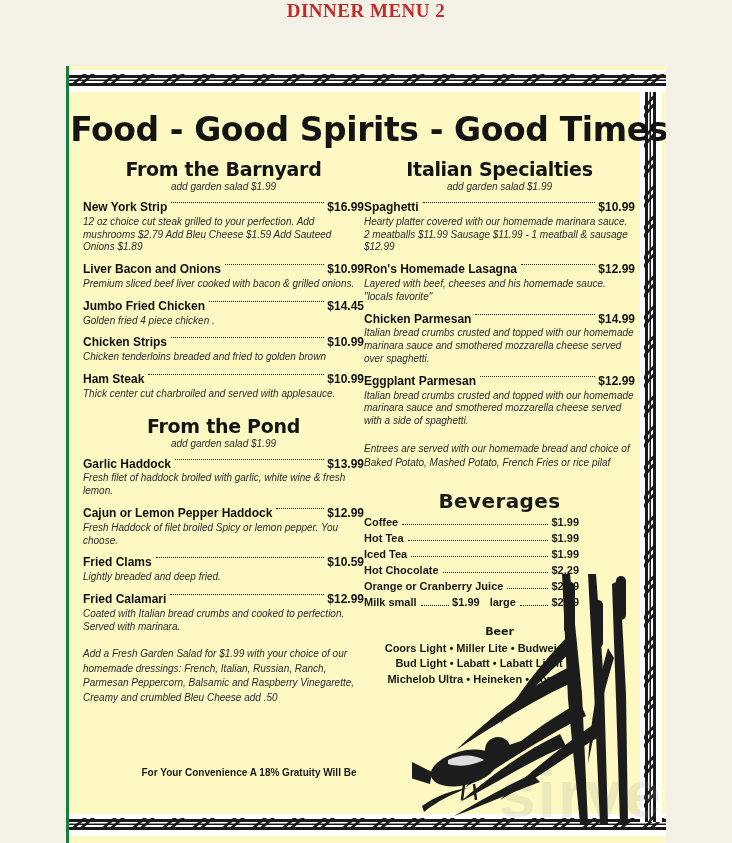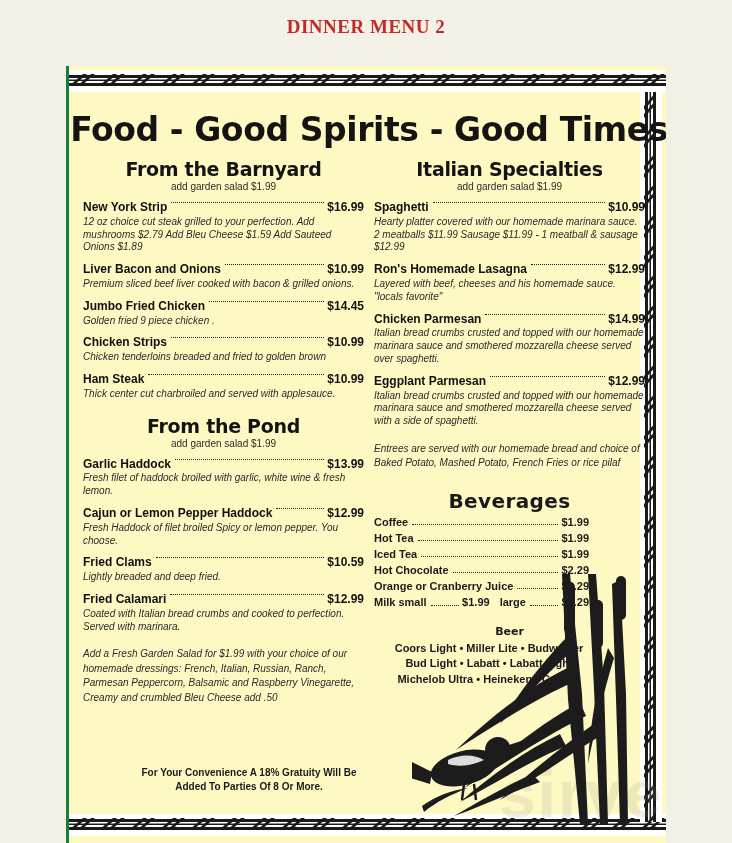--- a/index.html
+++ b/index.html
@@ -12,21 +12,21 @@
     height: 843px;
     position: relative;
     overflow: hidden;
     font-family: "Liberation Sans", sans-serif;
     color: #1a1a1a;
   }
 
   
   #doc-title {
     position: absolute;
-    top: 16px;
+    top: 0;
     left: 0;
     width: 732px;
     text-align: center;
     font-family: "Liberation Serif", serif;
     font-weight: bold;
     font-size: 19px;
     letter-spacing: 0.5px;
     color: #c22a2a;
   }
 
@@ -80,37 +80,37 @@
     white-space: nowrap;
   }
 
   
   #cols {
     position: absolute;
     top: 92px;
     left: 14px;
     width: 572px;
     display: flex;
-    gap: 10px;
   }
   .col { width: 281px; }
   .col-right { width: 271px; }
 
   .sec-title {
     text-align: center;
     font-family: "DejaVu Sans", sans-serif;
     font-weight: bold;
     font-size: 19px;
     letter-spacing: -0.3px;
     margin: 0 0 1px 0;
     color: #141414;
   }
   .sec-sub {
     text-align: center;
     font-family: "Liberation Sans", sans-serif;
+    font-style: italic;
     font-size: 10px;
     margin: 0 0 9px 0;
     color: #2b2b2b;
   }
 
   .item { margin-bottom: 9px; }
 
   .item-line {
     display: flex;
     font-family: "Liberation Sans", sans-serif;
@@ -294,21 +294,21 @@
           </div>
           <div class="item-desc">Premium sliced beef liver cooked with bacon &amp; grilled onions.</div>
         </div>
 
         <div class="item">
           <div class="item-line">
             <span class="item-name">Jumbo Fried Chicken</span>
             <span class="dots"></span>
             <span class="item-price">$14.45</span>
           </div>
-          <div class="item-desc">Golden fried 9 piece chicken .</div>
+          <div class="item-desc">Golden fried 4 piece chicken .</div>
         </div>
 
         <div class="item">
           <div class="item-line">
             <span class="item-name">Chicken Strips</span>
             <span class="dots"></span>
             <span class="item-price">$10.99</span>
           </div>
           <div class="item-desc">Chicken tenderloins breaded and fried to golden brown</div>
         </div>
@@ -457,21 +457,20 @@
         <div class="beer-line">Coors Light • Miller Lite • Budweiser</div>
         <div class="beer-line">Bud Light • Labatt •  Labatt Light</div>
         <div class="beer-line">Michelob Ultra •  Heineken • Corona</div>
       </div>
 
     </div>
   </div>
 
   <div id="gratuity">
     <div>For Your Convenience  A 18% Gratuity Will Be</div>
-    <div>Added To Parties Of 8 Or More.</div>
   </div>
 
   <div id="watermark">sirved</div>
 
   <div id="illustration">
     <svg width="230" height="250" viewBox="0 0 230 250">
       <g fill="#1c1c1c">
 
         <path d="M150,0 L158,0 L170,120 L176,250 L168,250 L156,125 Z"></path>
         <path d="M176,0 L184,0 L192,110 L196,250 L188,250 L182,115 Z"></path>

